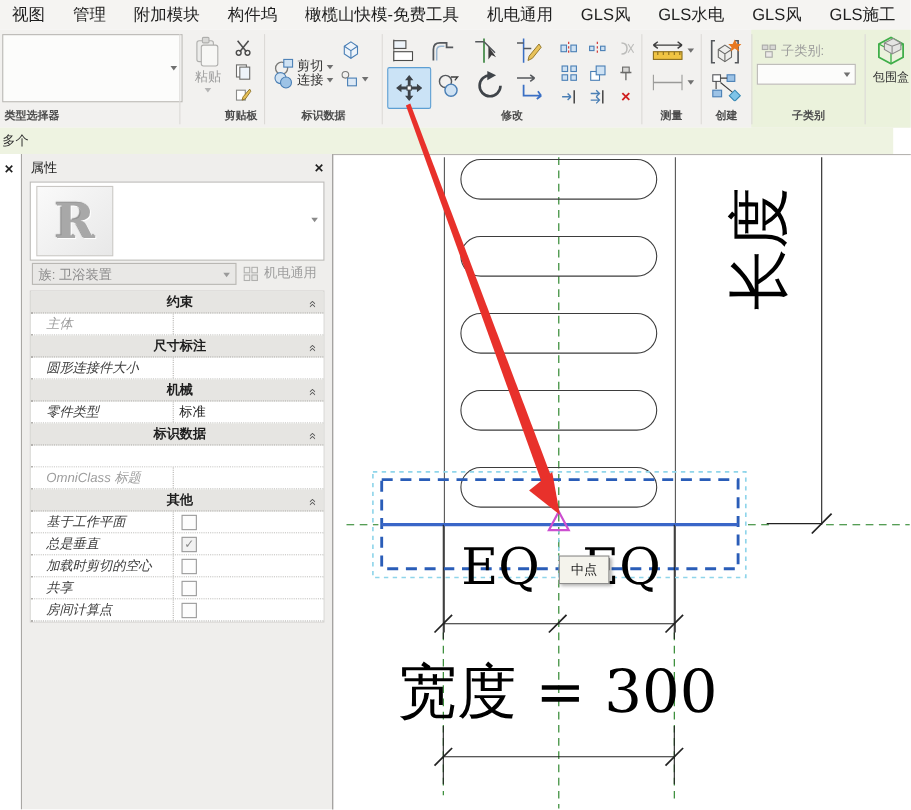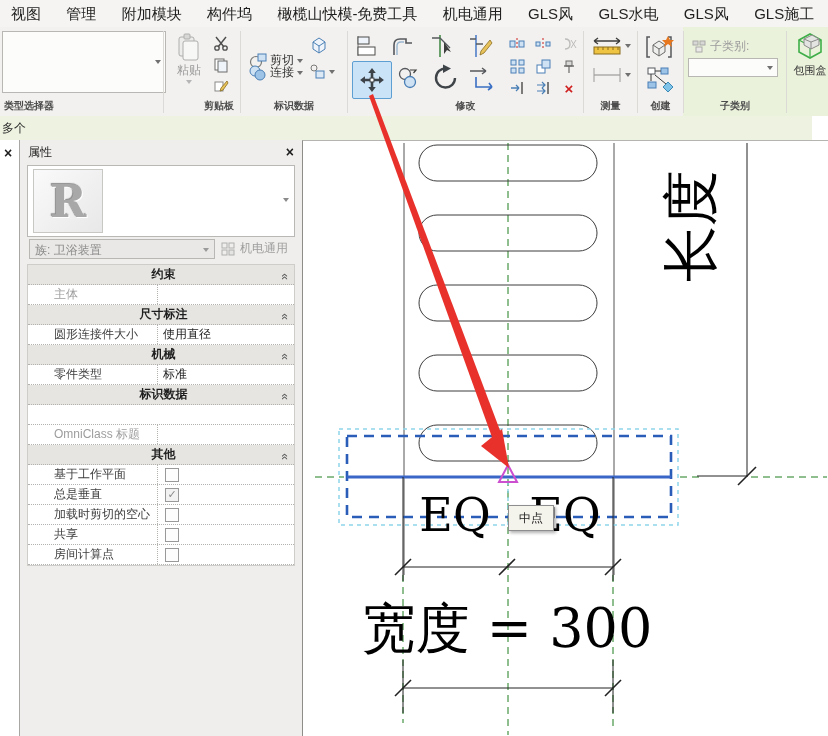--- a/index.html
+++ b/index.html
@@ -36,21 +36,21 @@
   #previmg .R{font-family:"DejaVu Serif",serif;font-weight:bold;font-size:44px;color:#a8a8a8;text-shadow:1px 1px 0 #fff,-1px -1px 1px #8d8d8d;}
   #famrow{position:absolute;left:0;top:99px;width:282px;height:22px;}
   #famcombo{position:absolute;left:9px;top:0;width:186px;height:20px;background:#e9e8e6;border:1px solid #b9b7b3;color:#8b8b8b;line-height:20px;padding-left:5px;box-sizing:border-box;}
   #famcombo .caret{position:absolute;right:5px;top:8px;border-top-color:#9a9a9a;}
   #edittype{position:absolute;left:201px;top:1px;display:flex;align-items:center;gap:4px;color:#9e9e9e;}
   #pgrid{position:absolute;left:7px;top:124px;width:268px;background:#fff;border:1px solid #cfcdca;box-sizing:border-box;}
   .prow{display:flex;height:19px;line-height:19px;border-bottom:1px dotted #b4b2af;background:#fff;}
   .prow.header{background:#e6e5e2;position:relative;justify-content:center;}
   .prow.header .hl{padding-left:5px;font-weight:bold;color:#1e1e1e;}
   .chev{position:absolute;right:6px;top:2px;color:#555;transform:rotate(90deg);font-size:12px;}
-  .plabel{width:130px;padding-left:26px;box-sizing:border-box;color:#3c3c3c;border-right:1px dotted #b4b2af;overflow:hidden;white-space:nowrap;}
+  .plabel{width:130px;padding-left:14px;box-sizing:border-box;color:#3c3c3c;border-right:1px dotted #b4b2af;overflow:hidden;white-space:nowrap;font-style:italic;}
   .plabel.dis{color:#9d9d9d;}
   .pval{flex:1;padding-left:5px;color:#1e1e1e;overflow:hidden;white-space:nowrap;}
   .cb{display:inline-block;width:12px;height:12px;margin-top:3px;margin-left:2px;border:1px solid #999;background:#fdfdfd;font-family:"DejaVu Sans",sans-serif;}
   .cb.checked{background:#f2f2f2;color:#8a8a8a;font-size:11px;line-height:12px;text-align:center;}
   
   #canvas{left:302px;top:140px;width:526px;height:596px;background:#fff;border-left:1px solid #8f8d8a;border-top:1px solid #b6b4b1;}
   .cadtext{position:absolute;font-family:"DejaVu Serif","Liberation Serif",serif;color:#000;text-align:center;}
   #tooltip{position:absolute;left:205px;top:364px;width:44px;height:24px;background:#f4f3ec;border:1px solid #8d8d8d;box-shadow:2px 2px 3px rgba(0,0,0,.3);line-height:24px;text-align:center;font-size:12px;color:#1e1e1e;}
   #arrowsvg{position:absolute;left:0;top:0;width:828px;height:736px;pointer-events:none;z-index:60;}
 </style>
@@ -369,21 +369,20 @@
     <div class="prow">
       <div class="plabel dis">主体</div>
       <div class="pval"></div>
     </div>
     <div class="prow header">
       <span class="hl">尺寸标注</span>
       <span class="chev">«</span>
     </div>
     <div class="prow">
       <div class="plabel">圆形连接件大小</div>
-      <div class="pval">使用直径</div>
     </div>
     <div class="prow header">
       <span class="hl">机械</span>
       <span class="chev">«</span>
     </div>
     <div class="prow">
       <div class="plabel">零件类型</div>
       <div class="pval">标准</div>
     </div>
     <div class="prow header">

